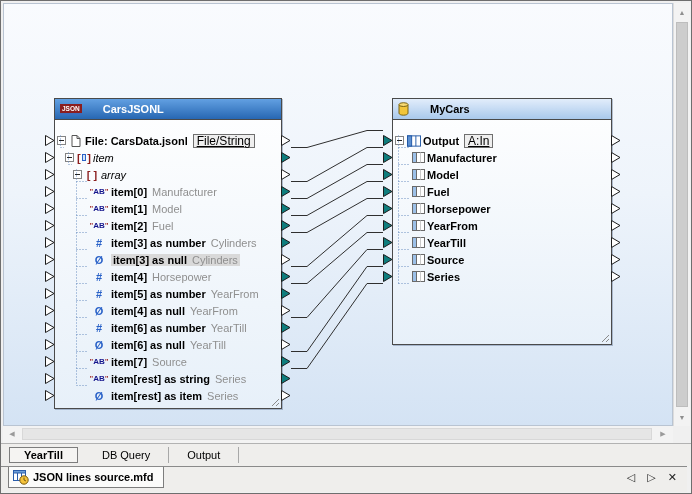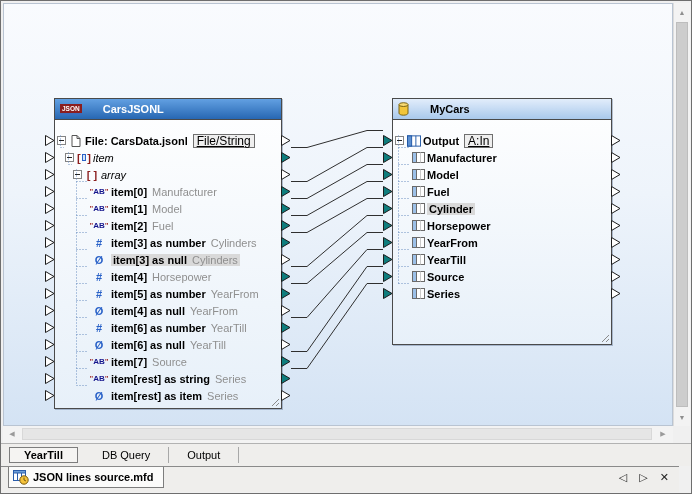--- a/index.html
+++ b/index.html
@@ -57,21 +57,21 @@
   .hscroll .thumb{position:absolute;top:2px;height:12px;background:#e6e6e6;border:1px solid #d8d8d8;box-sizing:border-box;}
   
   .tabbar{position:absolute;left:0;right:0;top:442px;height:23px;background:#efeeec;
           border-top:1px solid #b2b2b2;display:flex;align-items:center;padding-left:8px;
           font-size:11px;box-sizing:border-box;}
   .vtab{padding:2px 18px;color:#000;}
   .vtab.sep{border-right:1px solid #a8a8a8;}
   .vtab.active{font-weight:bold;border:1px solid #7d7d7d;background:#f5f4f2;
                padding:1px 14px;margin-right:6px;}
   
-  .doctabbar{position:absolute;left:0;right:12px;top:465px;height:26px;background:#efeeec;
+  .doctabbar{position:absolute;left:0;right:4px;top:465px;height:26px;background:#efeeec;
              border-top:1px solid #8a8a8a;box-sizing:border-box;}
   .doctab{position:absolute;left:7px;top:0;height:21px;background:#fbfbfa;
           border:1px solid #7d7d7d;border-top:none;display:flex;align-items:center;gap:4px;
           padding:0 10px 0 4px;font-size:11px;font-weight:bold;box-sizing:border-box;}
   .docnav{position:absolute;right:10px;top:4px;display:flex;gap:12px;font-size:11px;color:#222;}
 </style>
 </head>
 <body>
 
 <div id="window">
@@ -371,38 +371,20 @@
           </div>
           <div class="srow" style="padding-left: 18px;">
             <span class="ric narrow">
               <svg width="13" height="11" viewBox="0 0 13 11">
                 <rect x="0.5" y="0.5" width="12" height="10" fill="#fff" stroke="#6a6a6a"></rect>
                 <rect x="0.5" y="0.5" width="4" height="10" fill="#9cc0e8" stroke="#6a6a6a"></rect>
                 <line x1="8.5" y1="0.5" x2="8.5" y2="10.5" stroke="#c9c9c9"></line>
               </svg>
             </span>
             <span class="lbl">Fuel</span>
-            <span class="tri tri-in"><svg width="10" height="11" viewBox="0 0 10 11">
-                <path d="M0.5,0.5 L9,5.5 L0.5,10.5 Z" fill="#0f7d7d" stroke="#1c1c1c" stroke-width="1"></path>
-              </svg></span>
-            <span class="tri tri-out"><svg width="10" height="11" viewBox="0 0 10 11">
-                <path d="M0.5,0.5 L9,5.5 L0.5,10.5 Z" fill="#ffffff" stroke="#1c1c1c" stroke-width="1"></path>
-              </svg></span>
-          </div>
-          <div class="srow" style="padding-left: 18px;">
-            <span class="ric narrow">
-              <svg width="13" height="11" viewBox="0 0 13 11">
-                <rect x="0.5" y="0.5" width="12" height="10" fill="#fff" stroke="#6a6a6a"></rect>
-                <rect x="0.5" y="0.5" width="4" height="10" fill="#9cc0e8" stroke="#6a6a6a"></rect>
-                <line x1="8.5" y1="0.5" x2="8.5" y2="10.5" stroke="#c9c9c9"></line>
-              </svg>
-            </span>
-            <span class="hl">
-              <span class="lbl">Cylinder</span>
-            </span>
             <span class="tri tri-in"><svg width="10" height="11" viewBox="0 0 10 11">
                 <path d="M0.5,0.5 L9,5.5 L0.5,10.5 Z" fill="#0f7d7d" stroke="#1c1c1c" stroke-width="1"></path>
               </svg></span>
             <span class="tri tri-out"><svg width="10" height="11" viewBox="0 0 10 11">
                 <path d="M0.5,0.5 L9,5.5 L0.5,10.5 Z" fill="#ffffff" stroke="#1c1c1c" stroke-width="1"></path>
               </svg></span>
           </div>
           <div class="srow" style="padding-left: 18px;">
             <span class="ric narrow">
               <svg width="13" height="11" viewBox="0 0 13 11">

